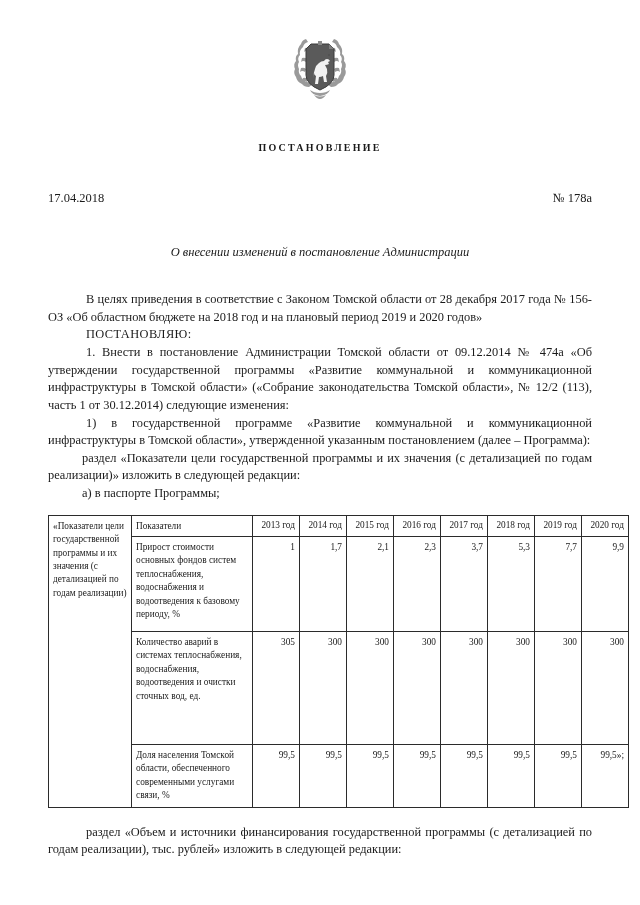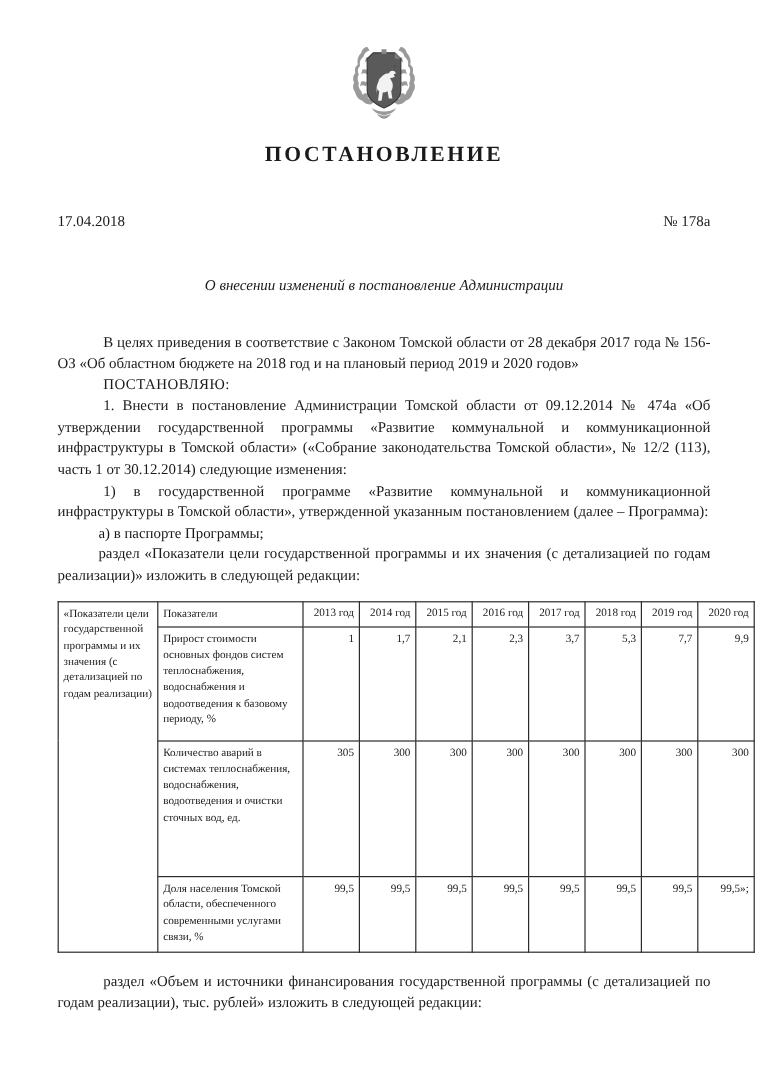--- a/index.html
+++ b/index.html
@@ -40,24 +40,24 @@
   
   .org-title {
     text-align: center;
     font-size: 15.5px;
     font-weight: bold;
     letter-spacing: 0.3px;
     margin-top: 10px;
   }
   .doc-type {
     text-align: center;
-    font-size: 18px;
+    font-size: 10px;
     font-weight: bold;
     letter-spacing: 2.2px;
-    margin-top: 16px;
+    margin-top: 40px;
   }
 
   
   .meta-row {
     display: flex;
     justify-content: space-between;
     align-items: baseline;
     margin: 38px 48px 0 48px;
     font-size: 12.5px;
   }
@@ -186,22 +186,22 @@
 
   <div class="subject">
     <div>О внесении изменений в постановление Администрации</div>
   </div>
 
   <div class="body">
     <p>В целях приведения в соответствие с Законом Томской области от 28 декабря 2017 года № 156-ОЗ «Об областном бюджете на 2018 год и на плановый период 2019 и 2020 годов»</p>
     <p class="resolve">ПОСТАНОВЛЯЮ:</p>
     <p>1. Внести в постановление Администрации Томской области от 09.12.2014 № 474а «Об утверждении государственной программы «Развитие коммунальной и коммуникационной инфраструктуры в Томской области» («Собрание законодательства Томской области», № 12/2 (113), часть 1 от 30.12.2014) следующие изменения:</p>
     <p>1) в государственной программе «Развитие коммунальной и коммуникационной инфраструктуры в Томской области», утвержденной указанным постановлением (далее – Программа):</p>
+    <p class="indent-small">раздел «Показатели цели государственной программы и их значения (с детализацией по годам реализации)» изложить в следующей редакции:</p>
     <p class="indent-small">а) в паспорте Программы;</p>
-    <p class="indent-small">раздел «Показатели цели государственной программы и их значения (с детализацией по годам реализации)» изложить в следующей редакции:</p>
   </div>
 
   <div class="table-wrap">
     <table class="gp">
       <tbody>
         <tr>
           <th class="side-head" rowspan="4">«Показатели цели государственной программы и их значения (с детализацией по годам реализации)</th>
           <th class="ind-head">Показатели</th>
           <th class="year">2013 год</th>
           <th class="year">2014 год</th>

